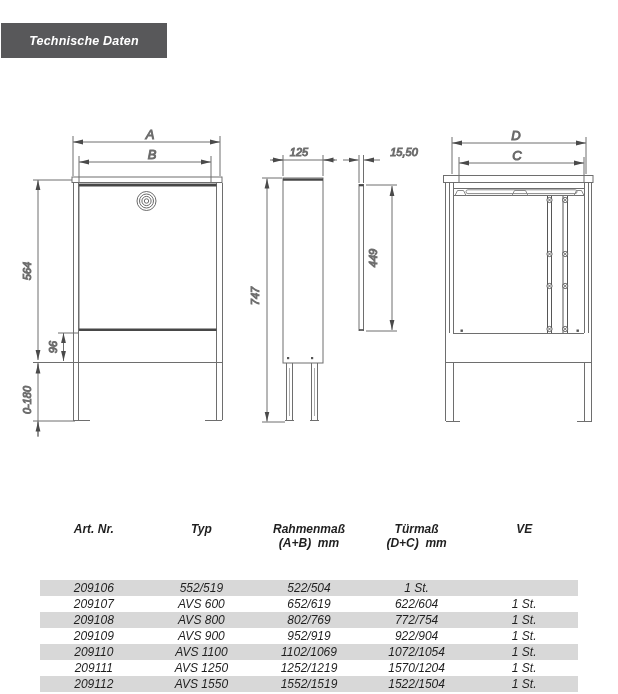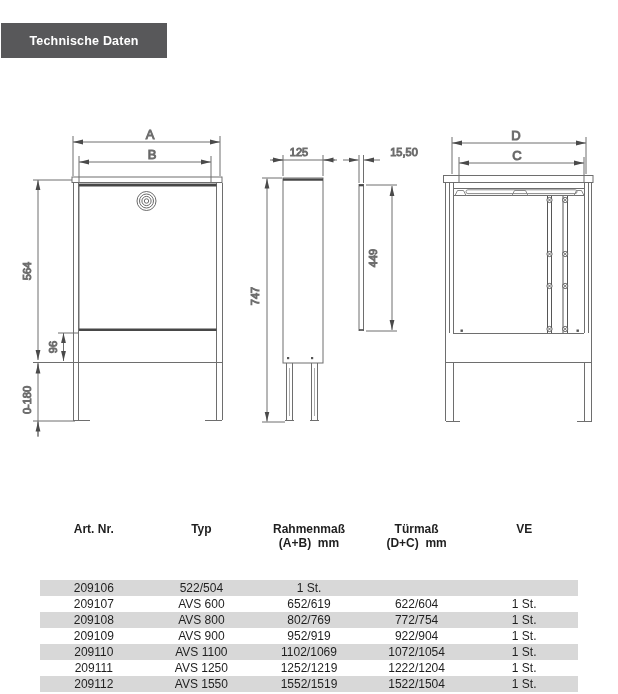--- a/index.html
+++ b/index.html
@@ -1,17 +1,17 @@
 <!DOCTYPE html>
 <html><head>
 <meta charset="utf-8">
 <style>
   html,body{margin:0;padding:0;background:#ffffff;}
   .page{position:relative;width:618px;height:694px;background:#ffffff;overflow:hidden;
-        font-family:"Liberation Sans",sans-serif;}
+        font-family:"Liberation Sans",sans-serif;font-style:italic;}
   .titlebar{position:absolute;left:1px;top:23px;width:166px;height:35px;background:#58585a;
             display:flex;align-items:center;justify-content:center;}
   .titlebar span{color:#ffffff;font-size:12.5px;font-weight:bold;letter-spacing:.2px;}
   .drawings{position:absolute;left:0;top:60px;}
   svg text{font-family:"Liberation Sans",sans-serif;fill:#4a4a4a;}
   .dimletter{font-size:13px;}
   .dimnum{font-size:11px;}
 
   .datatable{position:absolute;left:40px;top:494px;width:538px;font-size:12px;color:#1f1f1f;}
   .trow{display:grid;grid-template-columns:repeat(5,1fr);}
@@ -230,20 +230,21 @@
       <div class="cell">
         <div>Türmaß</div><div>(D+C)  mm</div>
       </div>
       <div class="cell">
         <div>VE</div><div></div>
       </div>
     </div>
 
     <div class="trow drow alt">
       <div class="cell">209106</div>
+      <div class="cell">552/519</div>
       <div class="cell">522/504</div>
       <div class="cell">1 St.</div>
     </div>
     <div class="trow drow">
       <div class="cell">209107</div>
       <div class="cell">AVS 600</div>
       <div class="cell">652/619</div>
       <div class="cell">622/604</div>
       <div class="cell">1 St.</div>
     </div>
@@ -265,21 +266,21 @@
       <div class="cell">209110</div>
       <div class="cell">AVS 1100</div>
       <div class="cell">1102/1069</div>
       <div class="cell">1072/1054</div>
       <div class="cell">1 St.</div>
     </div>
     <div class="trow drow">
       <div class="cell">209111</div>
       <div class="cell">AVS 1250</div>
       <div class="cell">1252/1219</div>
-      <div class="cell">1222/1204</div>
+      <div class="cell">1570/1204</div>
       <div class="cell">1 St.</div>
     </div>
     <div class="trow drow alt">
       <div class="cell">209112</div>
       <div class="cell">AVS 1550</div>
       <div class="cell">1552/1519</div>
       <div class="cell">1522/1504</div>
       <div class="cell">1 St.</div>
     </div>
   </div>

